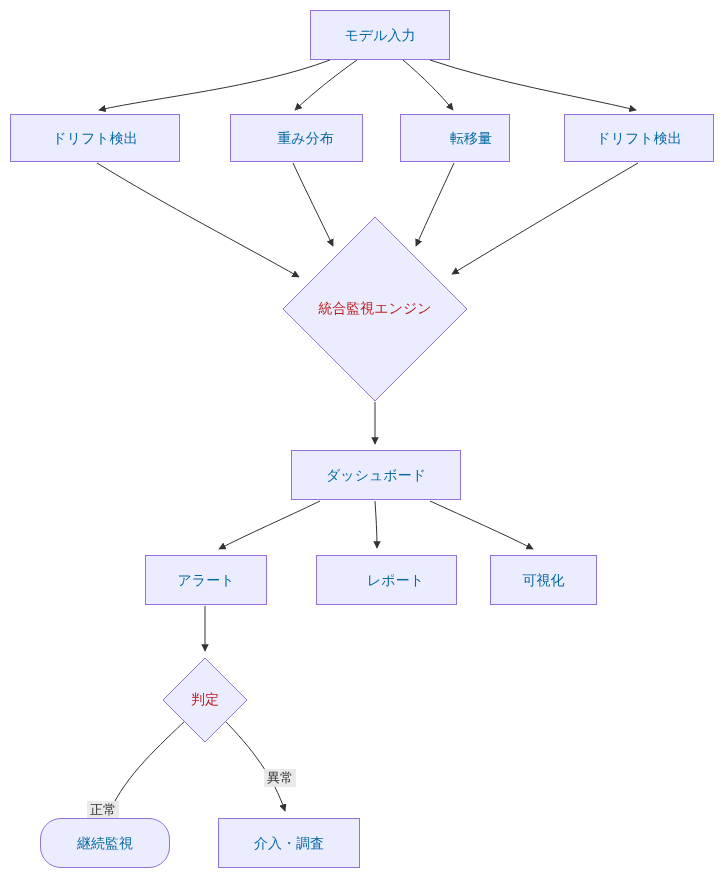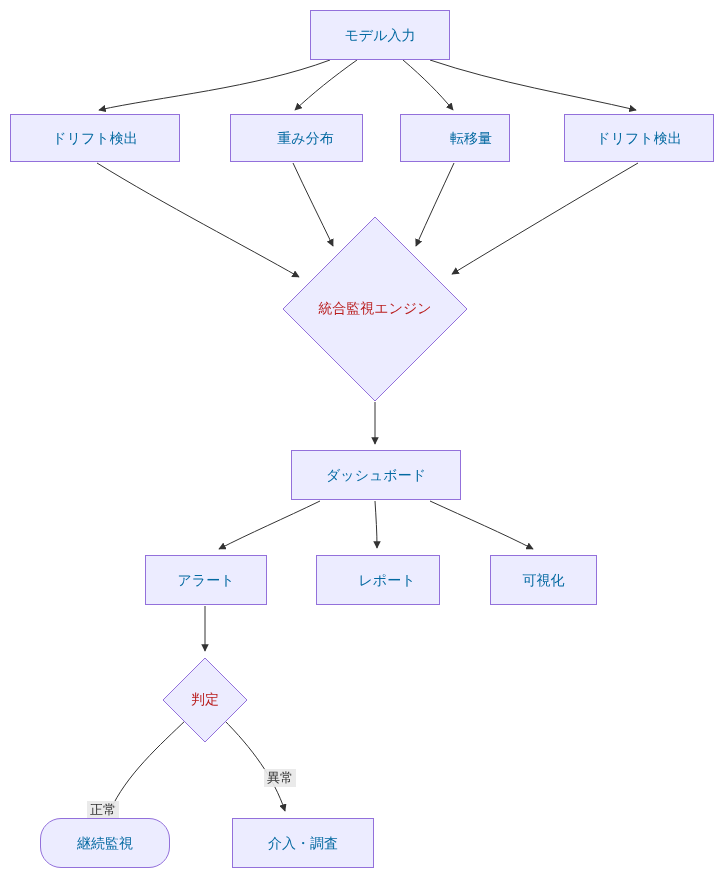--- a/index.html
+++ b/index.html
@@ -106,27 +106,27 @@
   <div class="node" style="left:400px; top:114px; width:110px; height:48px;padding-left:32px;">転移量</div>
 
   <div class="node" style="left:564px; top:114px; width:150px; height:48px;">ドリフト検出</div>
 
   <div class="diamond-label" style="left:283px; top:292px; width:184px; height:34px;">統合監視エンジン</div>
 
   <div class="node" style="left:291px; top:450px; width:170px; height:50px;">ダッシュボード</div>
 
   <div class="node" style="left:145px; top:555px; width:122px; height:50px;">アラート</div>
 
-  <div class="node" style="left:316px; top:555px; width:124px; height:50px;padding-left:18px;">レポート</div>
+  <div class="node" style="left:316px; top:555px; width:141px; height:50px;padding-left:18px;">レポート</div>
 
   <div class="node" style="left:490px; top:555px; width:107px; height:50px;">可視化</div>
 
   <div class="diamond-label" style="left:163px; top:683px; width:84px; height:34px;">判定</div>
 
   <div class="edge-label" style="left:87px; top:769px;margin-top:32px;">正常</div>
 
   <div class="edge-label" style="left:264px; top:769px;">異常</div>
 
   <div class="node" style="left:40px; top:818px; width:130px; height:50px;border-radius:21px;">継続監視</div>
 
-  <div class="node" style="left:232px; top:818px; width:142px; height:50px;">介入・調査</div>
+  <div class="node" style="left:218px; top:818px; width:142px; height:50px;">介入・調査</div>
 
 </div>
 
 </body></html>

